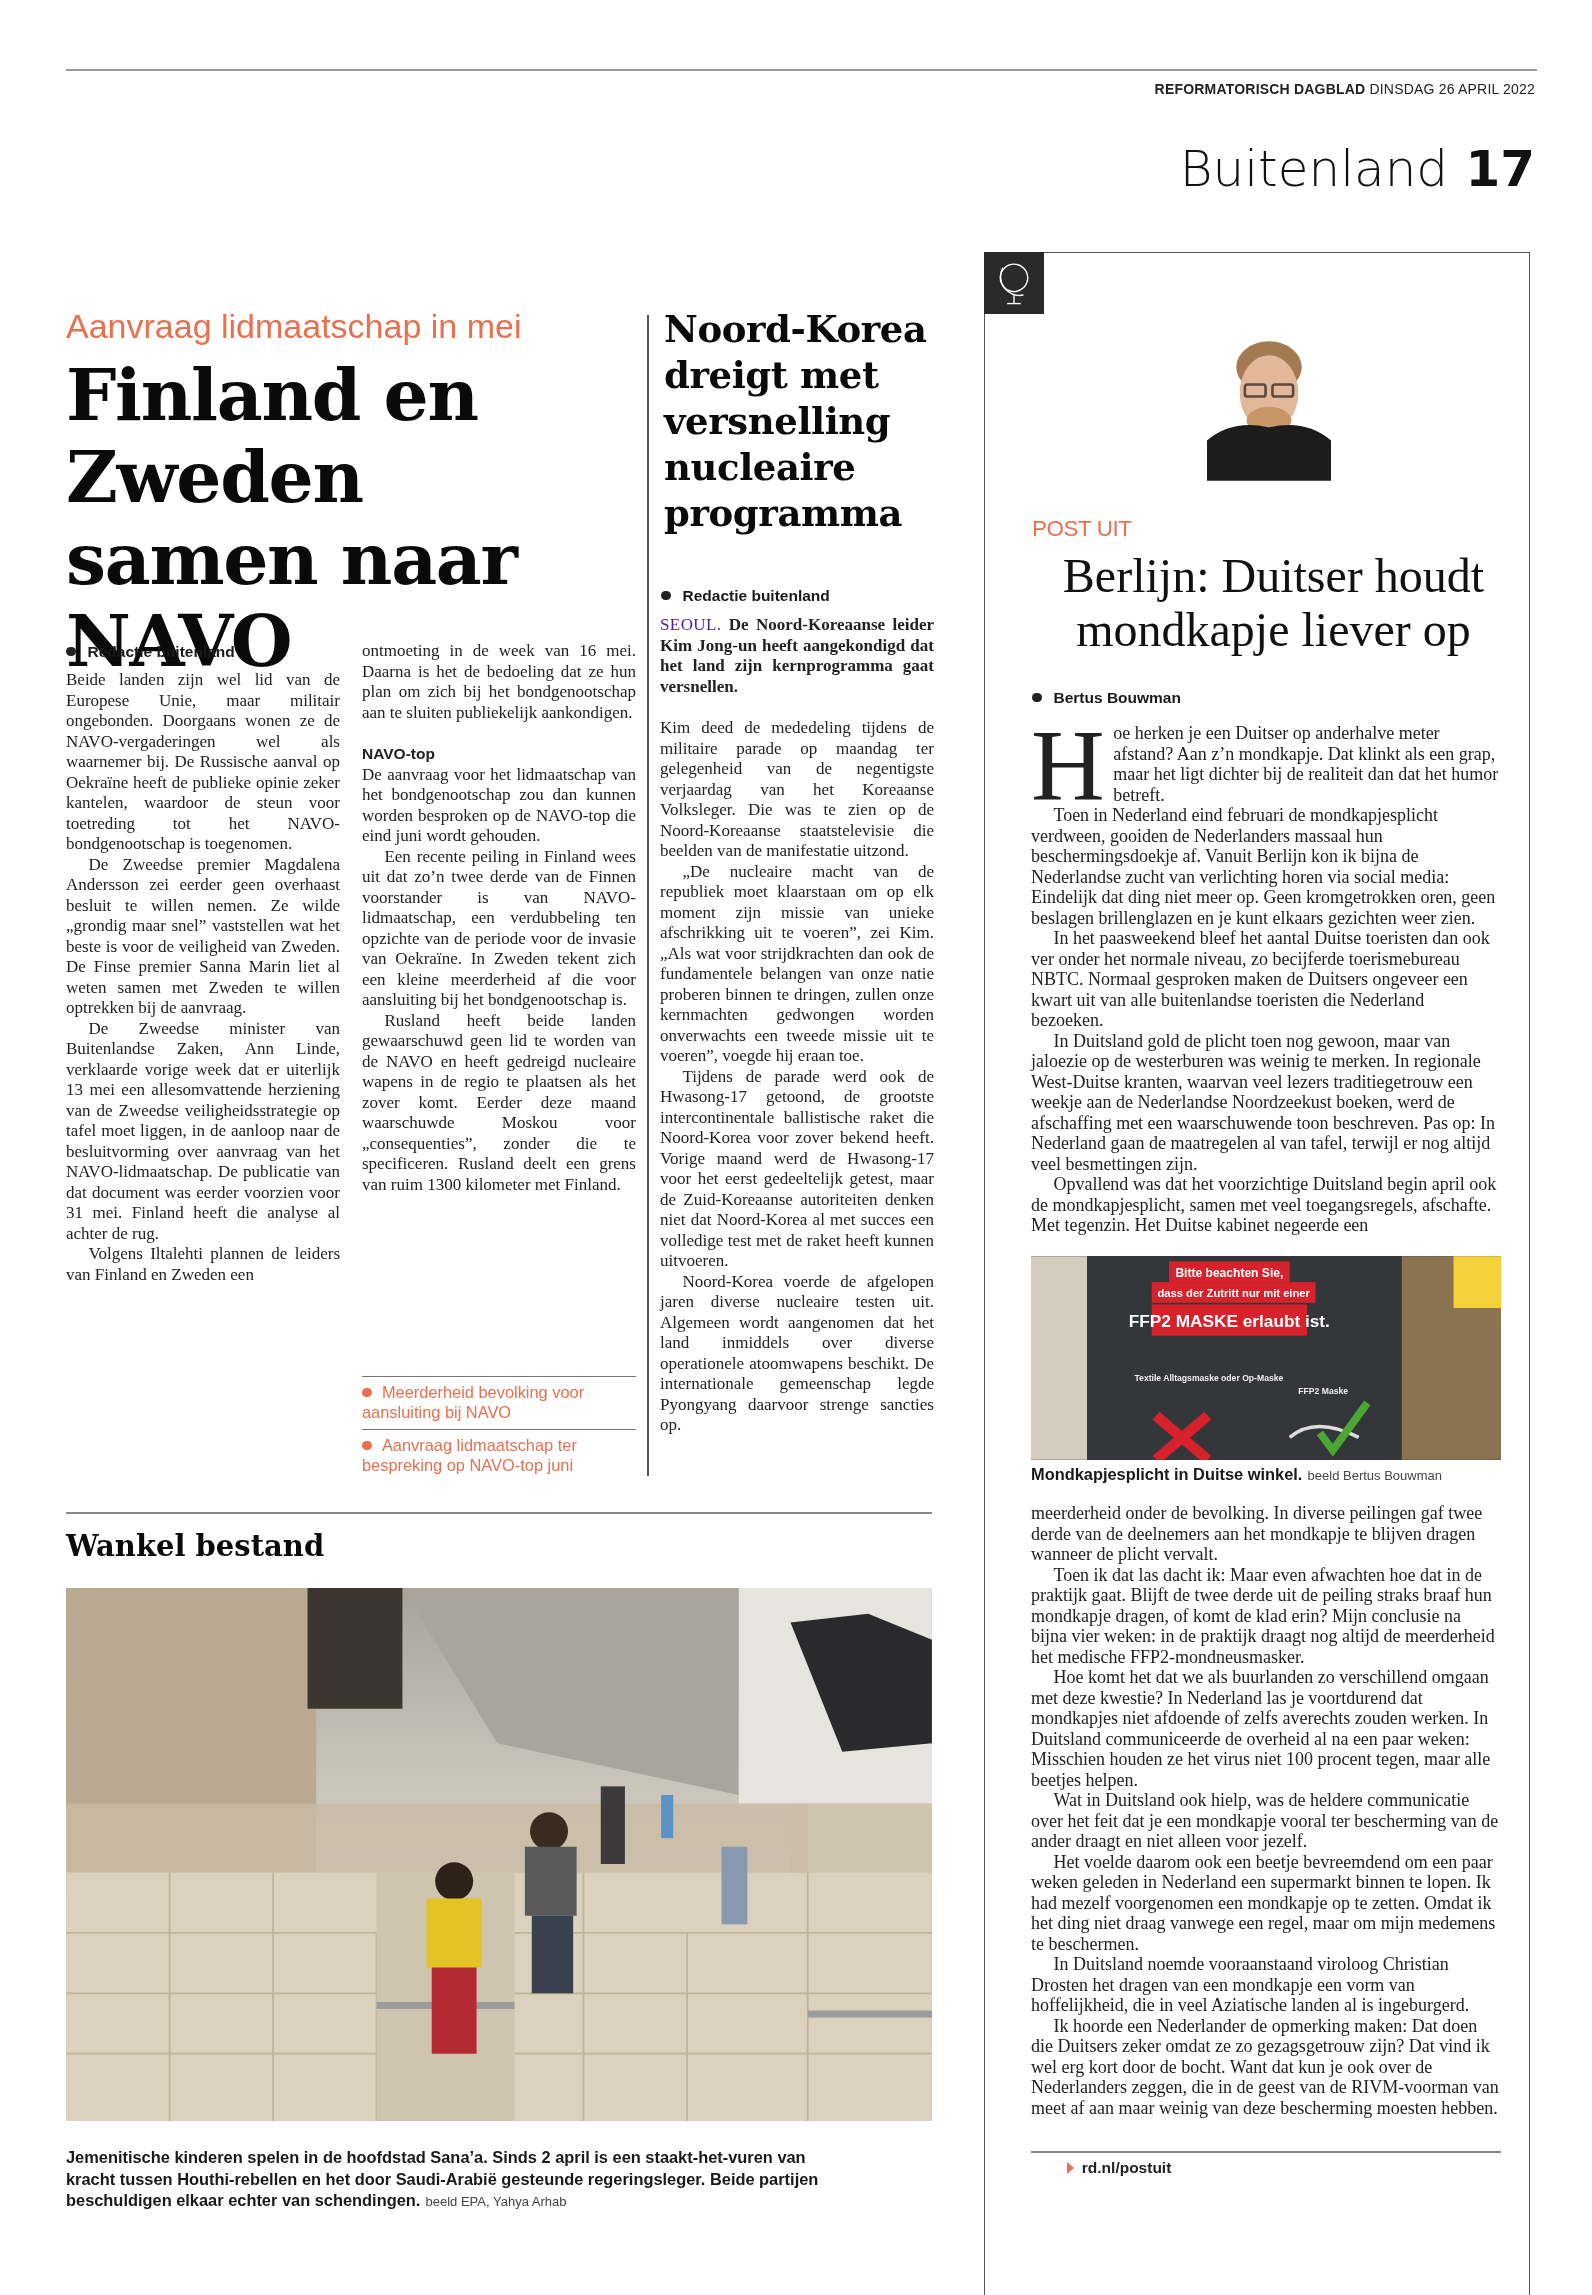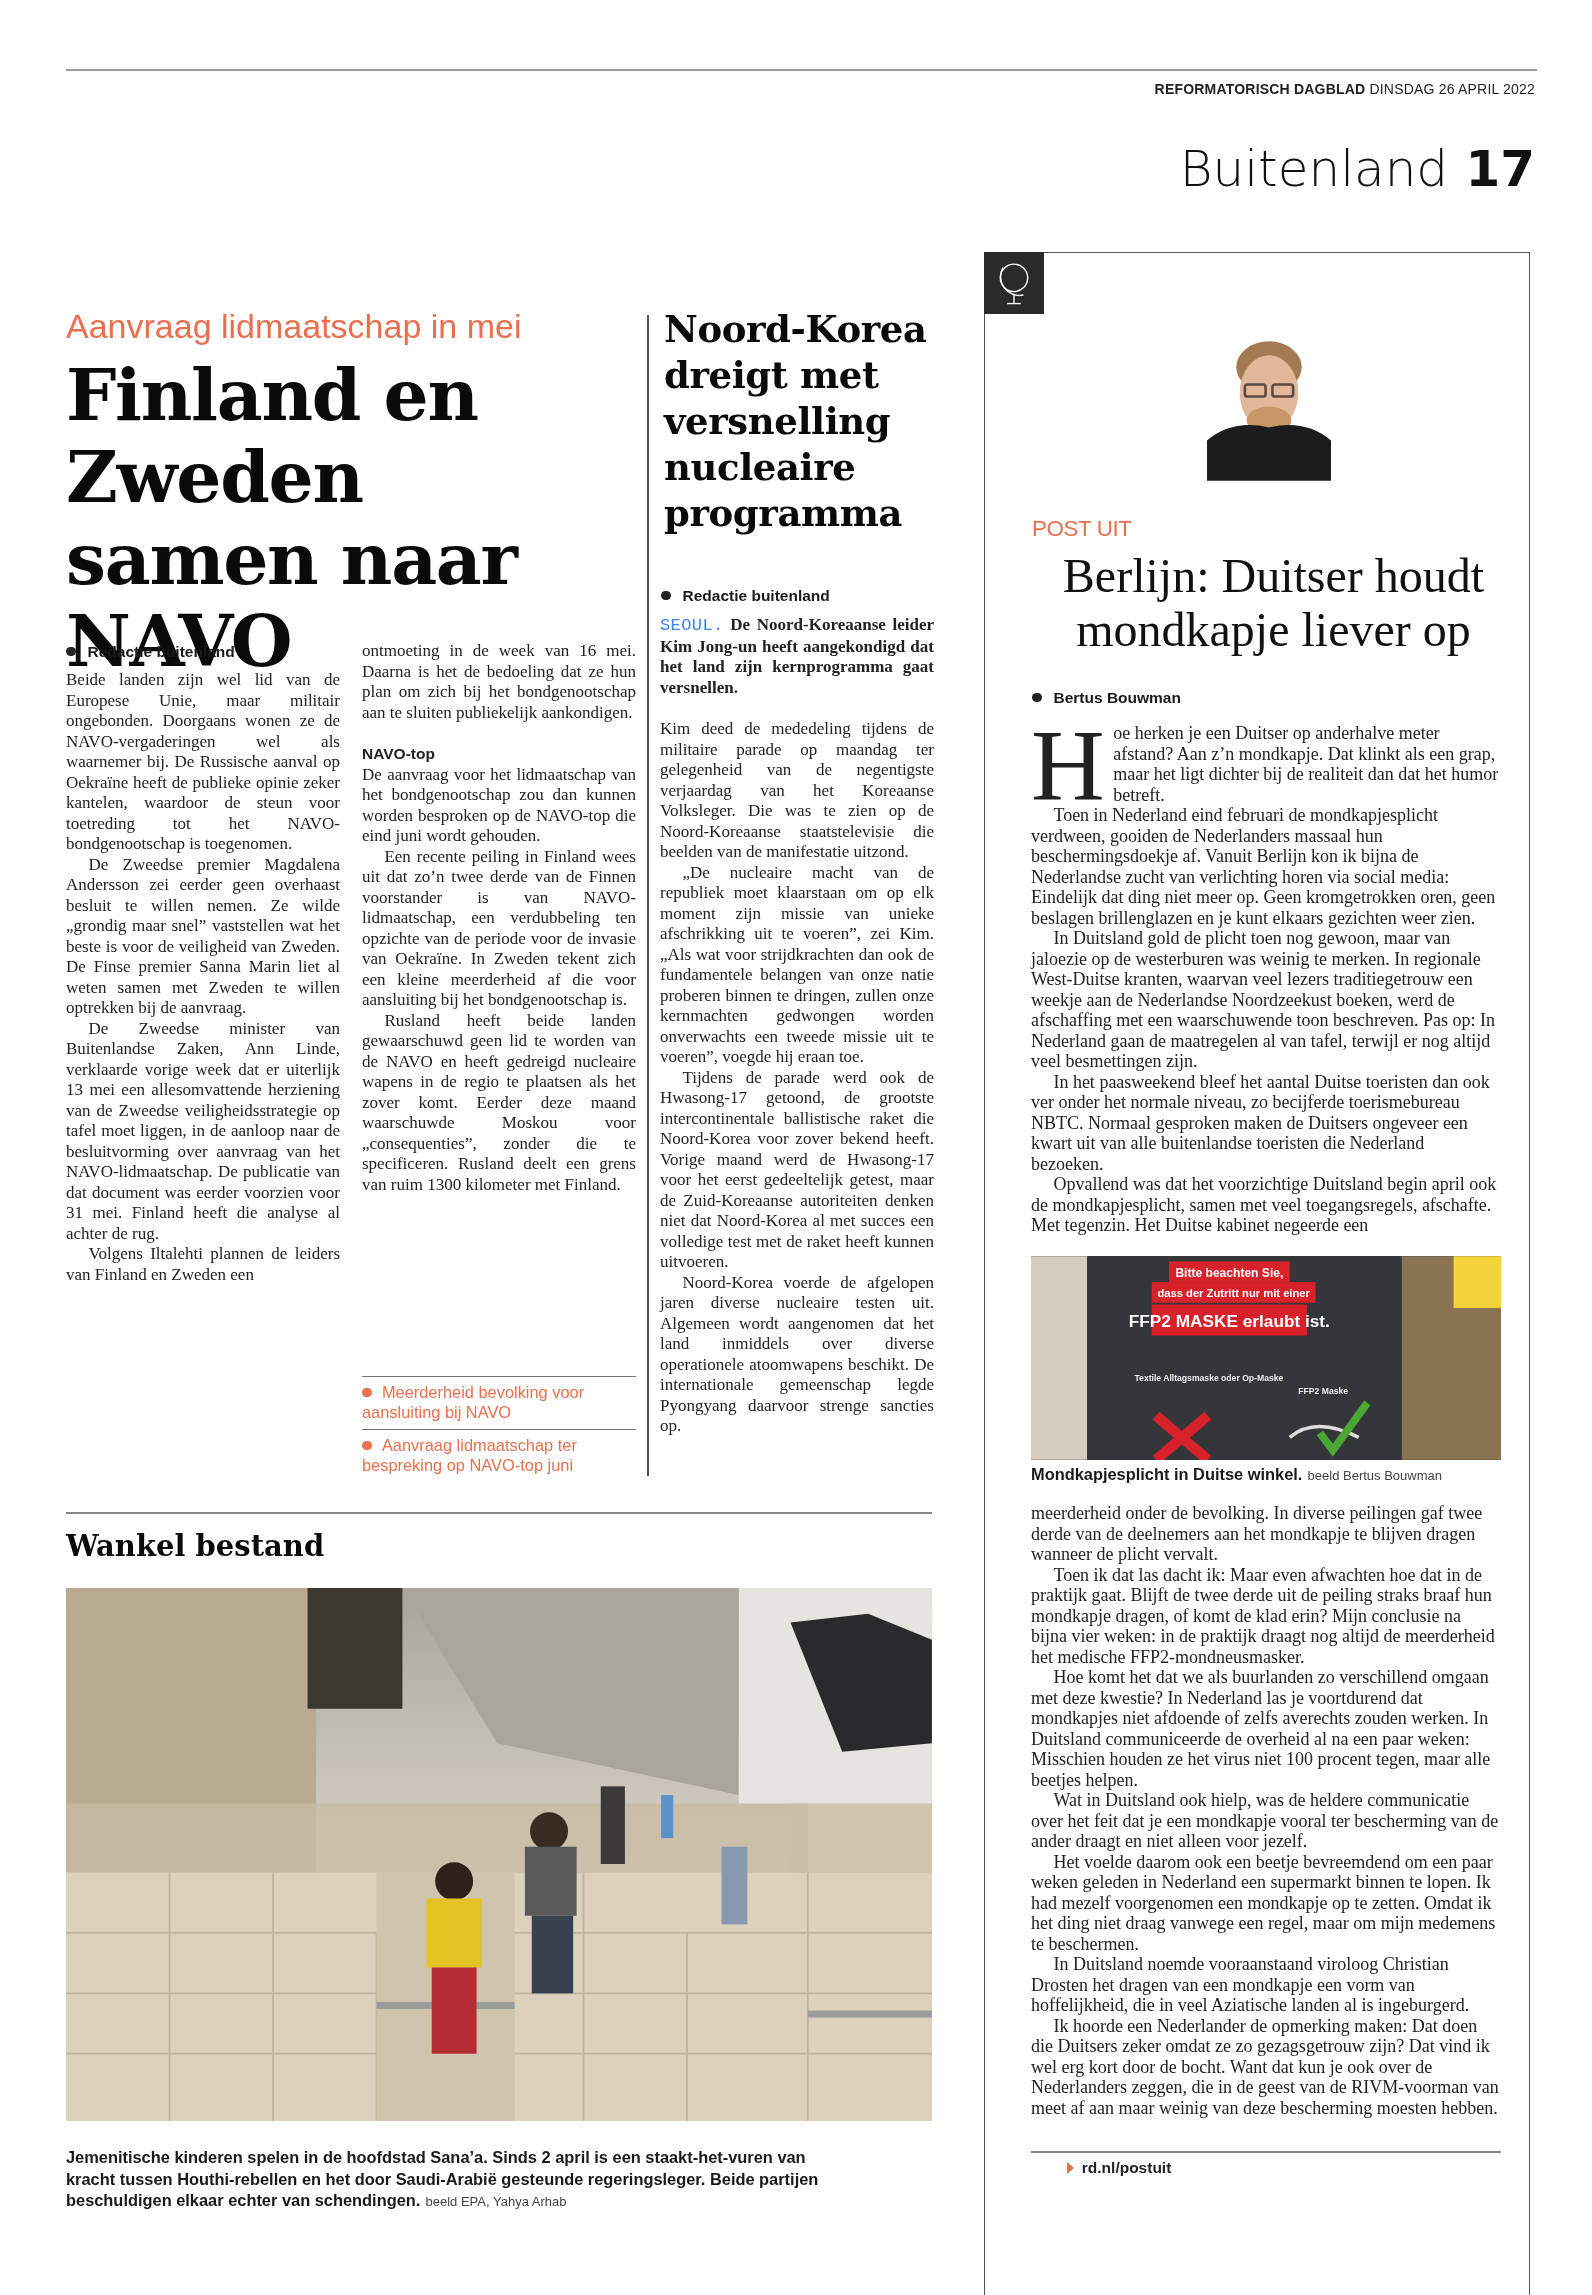--- a/index.html
+++ b/index.html
@@ -13,21 +13,21 @@
 
   
   .kicker { left:66px; top:307px; font-family:Liberation Sans, sans-serif; font-size:34px; color:#e8704e; }
   .headline { left:66px; top:354px; width:570px; font-family:"DejaVu Serif", serif; font-weight:700; font-size:71px; line-height:82px; color:#0a0a0a; letter-spacing:-1.3px; }
   .byline { font-family:"Liberation Sans", sans-serif; font-weight:700; font-size:15.5px; color:#1a1a1a;text-align:right; }
   .byline .dot { display:inline-block; width:9.5px; height:9.5px; border-radius:50%; background:#222; margin-right:12px; vertical-align:0.9px; }
   .col { font-family:"Liberation Serif", serif; font-size:17px; line-height:20.5px; text-align:justify; color:#222; }
   .col p { margin:0; text-indent:22.4px; }
   .col p.noindent { text-indent:0; }
   .col .lead { font-weight:700; }
-  .col .dateline { font-weight:400; letter-spacing:0.4px; color:#3b82f6;font-family:Liberation Mono, monospace; }
+  .col .dateline { font-weight:400; letter-spacing:0.4px; color:#4c1d95; }
   .col .lead-wrap { margin-bottom:21px; text-indent:0; }
   .col h4 { font-family:"Liberation Sans", sans-serif; font-size:15.5px; font-weight:700; margin:21px 0 0 0; }
   .vsep { width:1.7px; background:#555; }
   .teaser { font-family:"Liberation Sans", sans-serif; font-size:16.4px; color:#e8704e; line-height:20px; border-top:1.7px solid #777; padding:5.2px 0 7px 0; }
   .teaser .dot { display:inline-block; width:9.5px; height:9.5px; border-radius:50%; background:#e8704e; margin-right:10.4px; vertical-align:0.9px; }
 
   
   .nk-head { left:664px; top:306px; width:276px; font-family:"DejaVu Serif", serif; font-weight:700; font-size:37px; line-height:46px; color:#0a0a0a; letter-spacing:-0.4px; }
 
   
@@ -167,22 +167,22 @@
 </div>
 <div class="abs postuit">POST UIT</div>
 <div class="abs berlin">Berlijn: Duitser houdt mondkapje liever op</div>
 <div class="abs byline" style="left:1032px; top:689px;">
   <span class="dot"></span><span>Bertus Bouwman</span>
 </div>
 
 <div class="abs rcol" style="left:1031px; top:723px; width:470px;">
   <p style="text-indent:0"><span class="dropcap">H</span><span>oe herken je een Duitser op anderhalve meter afstand? Aan z’n mondkapje. Dat klinkt als een grap, maar het ligt dichter bij de realiteit dan dat het humor betreft.</span></p>
   <p style="clear:both">Toen in Nederland eind februari de mondkapjesplicht verdween, gooiden de Nederlanders massaal hun beschermingsdoekje af. Vanuit Berlijn kon ik bijna de Nederlandse zucht van verlichting horen via social media: Eindelijk dat ding niet meer op. Geen kromgetrokken oren, geen beslagen brillenglazen en je kunt elkaars gezichten weer zien.</p>
+  <p>In het paasweekend bleef het aantal Duitse toeristen dan ook ver onder het normale niveau, zo becijferde toerismebureau NBTC. Normaal gesproken maken de Duitsers ongeveer een kwart uit van alle buitenlandse toeristen die Nederland bezoeken.</p>
   <p>In Duitsland gold de plicht toen nog gewoon, maar van jaloezie op de westerburen was weinig te merken. In regionale West-Duitse kranten, waarvan veel lezers traditiegetrouw een weekje aan de Nederlandse Noordzeekust boeken, werd de afschaffing met een waarschuwende toon beschreven. Pas op: In Nederland gaan de maatregelen al van tafel, terwijl er nog altijd veel besmettingen zijn.</p>
-  <p>In het paasweekend bleef het aantal Duitse toeristen dan ook ver onder het normale niveau, zo becijferde toerismebureau NBTC. Normaal gesproken maken de Duitsers ongeveer een kwart uit van alle buitenlandse toeristen die Nederland bezoeken.</p>
   <p>Opvallend was dat het voorzichtige Duitsland begin april ook de mondkapjesplicht, samen met veel toegangsregels, afschafte. Met tegenzin. Het Duitse kabinet negeerde een</p>
 </div>
 
 <div class="abs mask-photo">
   <svg width="470" height="204" viewBox="0 0 545 236">
     <rect x="0" y="0" width="65" height="236" fill="#d4ccbf"></rect>
     <rect x="65" y="0" width="365" height="236" fill="#35363a"></rect>
     <rect x="430" y="0" width="115" height="236" fill="#8a7350"></rect>
     <rect x="490" y="0" width="55" height="60" fill="#f3d23a"></rect>
     <rect x="160" y="6" width="140" height="24" fill="#d8222b"></rect>

